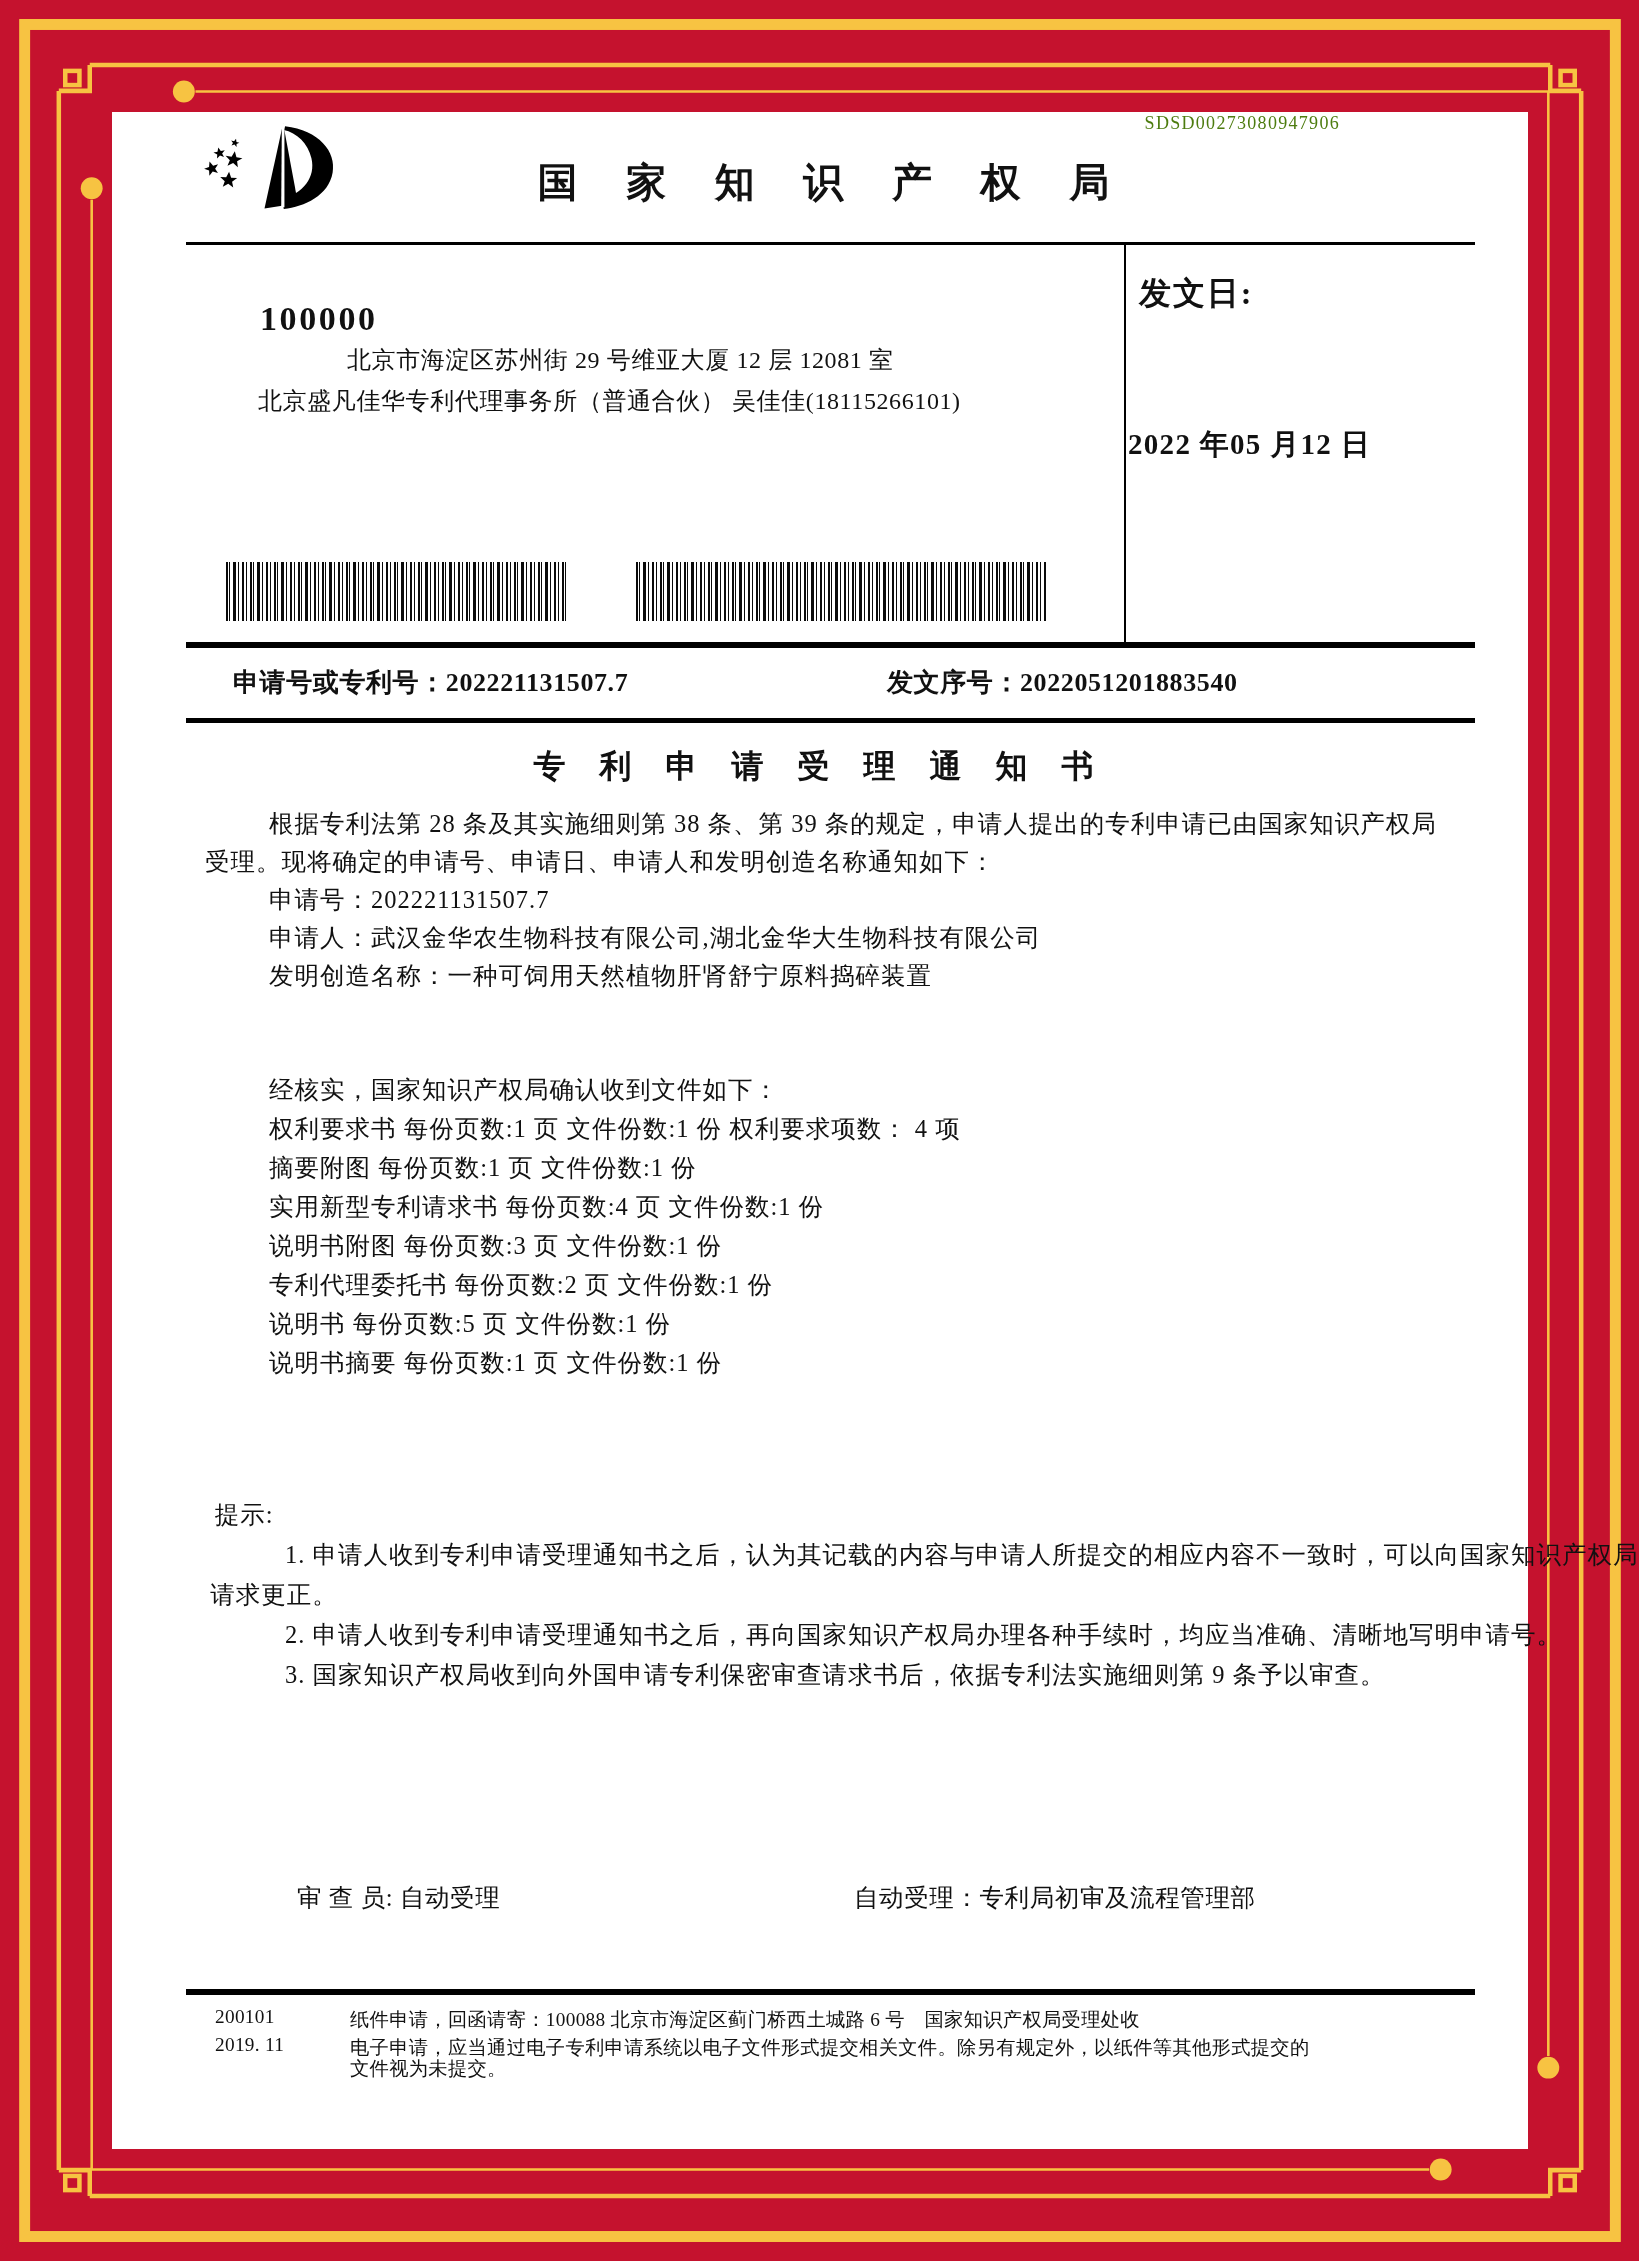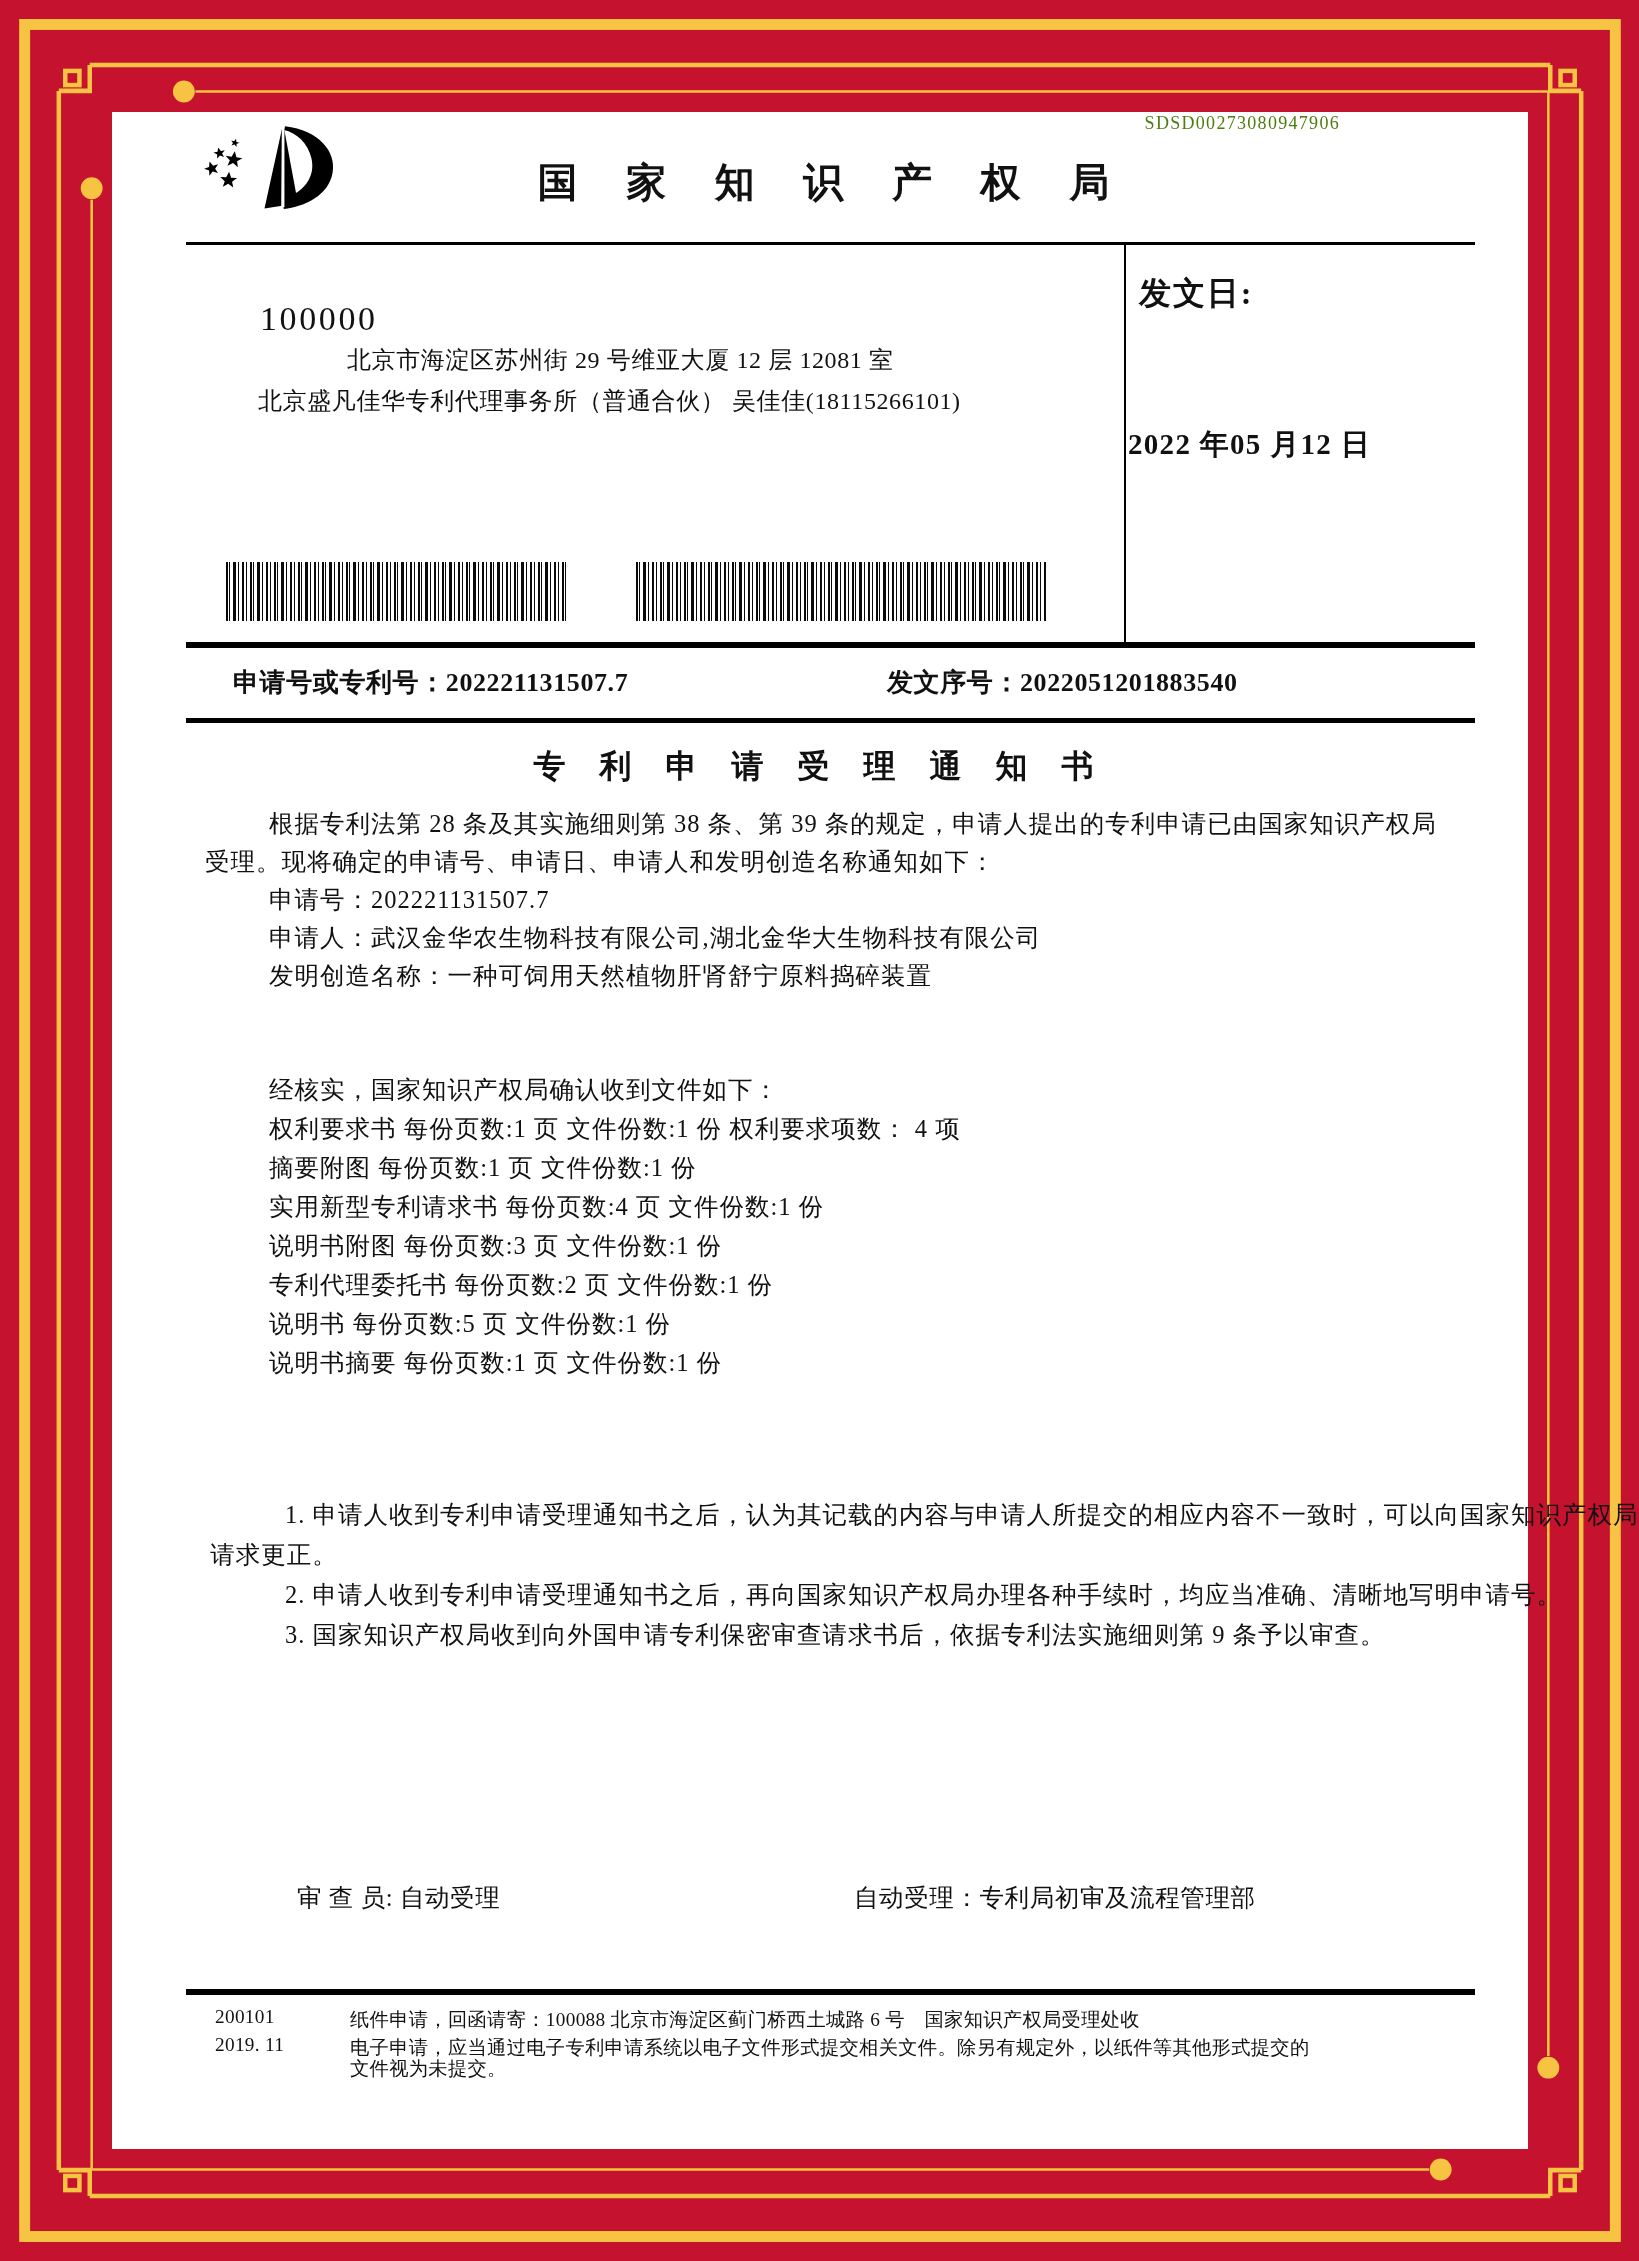--- a/index.html
+++ b/index.html
@@ -28,21 +28,21 @@
   .abs{position:absolute;}
 
   .serial{top:1.3px;right:188px;font-size:18px;letter-spacing:1.3px;color:#4d7c0f;}
   .logo{top:9px;left:72px;width:161px;height:90px;}
   .org-title{
     top:43px;left:0;width:100%;text-align:center;padding-left:26px;
     font-size:40px;font-weight:bold;letter-spacing:19.3px;white-space:nowrap;
   }
   .header-rule{top:130px;left:74px;width:1289px;height:3.2px;background:#000;}
 
-  .postcode{top:188px;left:148px;font-size:34px;font-weight:normal;letter-spacing:2.6px;}
+  .postcode{top:188px;left:148px;font-size:34px;font-weight:bold;letter-spacing:2.6px;}
   .addr1{top:232px;left:235px;font-size:24px;letter-spacing:0.6px;white-space:nowrap;font-family:Liberation Serif, serif;}
   .addr2{top:273px;left:146px;font-size:24px;letter-spacing:0.6px;white-space:nowrap;}
 
   .vrule{left:1012px;top:131px;width:1.9px;height:404px;background:#000;}
   .dispatch-label{top:160px;left:1027px;font-size:32px;letter-spacing:1.9px;font-weight:bold;}
   .dispatch-date{top:313px;left:1016px;font-size:29px;font-weight:600;letter-spacing:1.3px;white-space:nowrap;}
 
   .barcode{
     top:450px;height:59px;
     background:
@@ -176,20 +176,21 @@
       <p class="pad-indent">权利要求书 每份页数:1 页 文件份数:1 份 权利要求项数： 4 项</p>
       <p class="pad-indent">摘要附图 每份页数:1 页 文件份数:1 份</p>
       <p class="pad-indent">实用新型专利请求书 每份页数:4 页 文件份数:1 份</p>
       <p class="pad-indent">说明书附图 每份页数:3 页 文件份数:1 份</p>
       <p class="pad-indent">专利代理委托书 每份页数:2 页 文件份数:1 份</p>
       <p class="pad-indent">说明书 每份页数:5 页 文件份数:1 份</p>
       <p class="pad-indent">说明书摘要 每份页数:1 页 文件份数:1 份</p>
     </div>
 
     <div class="abs body-block block-hints">
+      <p class="pad-label">提示:</p>
       <p class="pad-hint">1. 申请人收到专利申请受理通知书之后，认为其记载的内容与申请人所提交的相应内容不一致时，可以向国家知识产权局</p>
       <p class="pad-flush">请求更正。</p>
       <p class="pad-hint">2. 申请人收到专利申请受理通知书之后，再向国家知识产权局办理各种手续时，均应当准确、清晰地写明申请号。</p>
       <p class="pad-hint">3. 国家知识产权局收到向外国申请专利保密审查请求书后，依据专利法实施细则第 9 条予以审查。</p>
     </div>
 
     <div class="abs sig-line sig-left"><span>审 查 员:</span>&nbsp;<span>自动受理</span></div>
     <div class="abs sig-line sig-right"><span>自动受理：</span><span>专利局初审及流程管理部</span></div>
 
     <div class="abs rule-c"></div>

